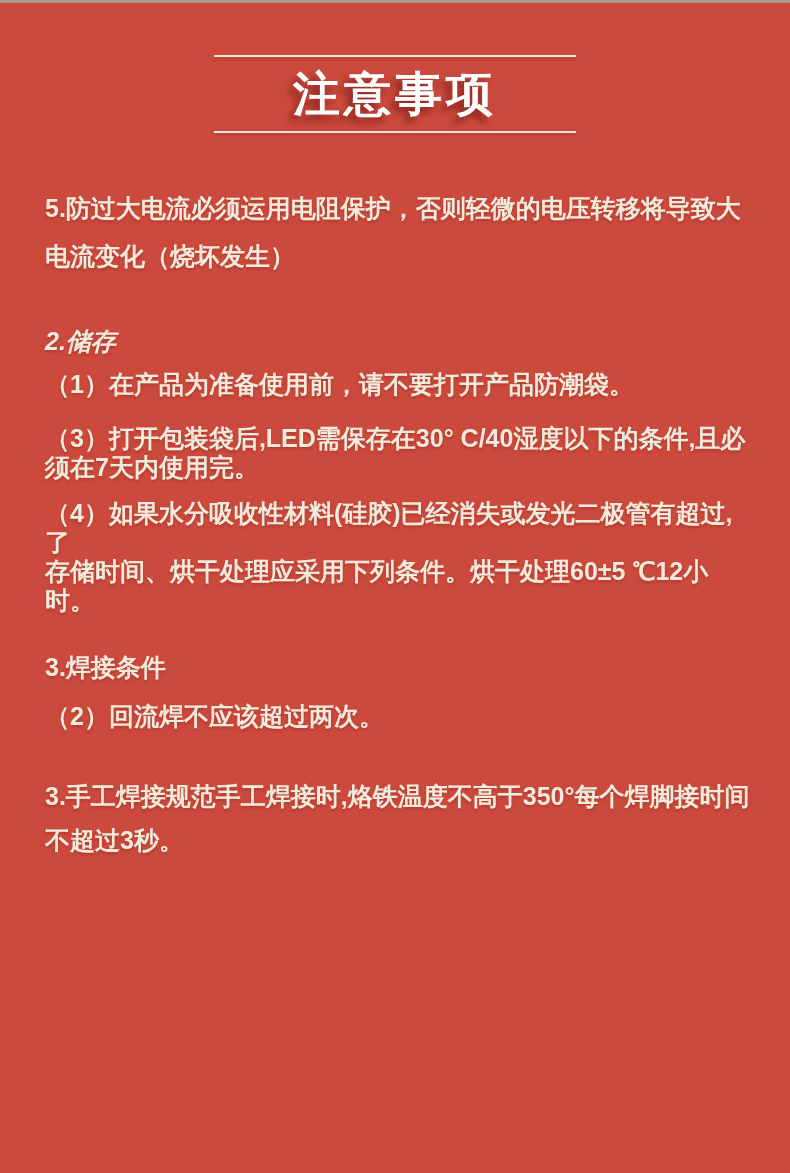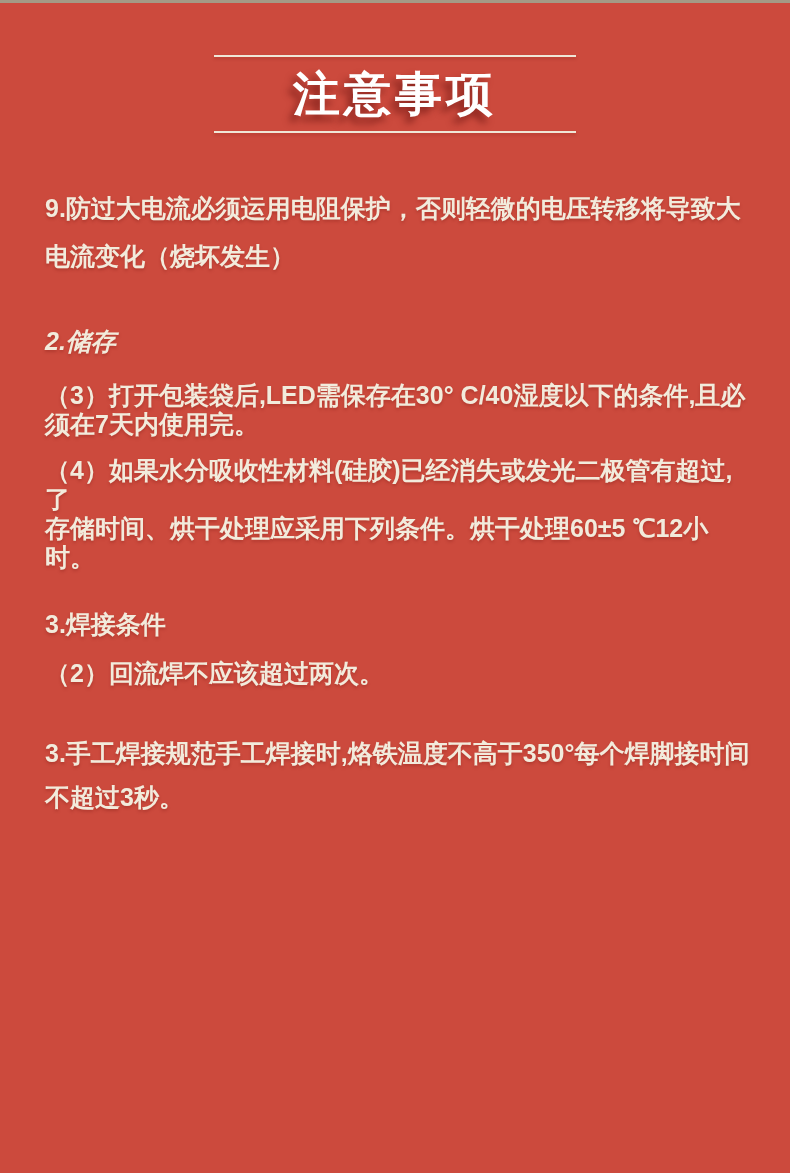--- a/index.html
+++ b/index.html
@@ -65,24 +65,25 @@
 </head>
 <body>
 
 <div class="title-block">
   <div class="divider"></div>
   <div class="title-text">注意事项</div>
   <div class="divider"></div>
 </div>
 
 <div class="content">
-  <p id="p1" class="para">9.防过大电流必须运用电阻保护，否则轻微的电压转移将导致大
+  <p id="p1" class="para">5.防过大电流必须运用电阻保护，否则轻微的电压转移将导致大
 电流变化（烧坏发生）</p>
 
   <p id="h2" class="heading">2.储存</p>
+  <p id="s2i1" class="item">（1）在产品为准备使用前，请不要打开产品防潮袋。</p>
   <p id="s2i3" class="item">（3）打开包装袋后,LED需保存在30° C/40湿度以下的条件,且必
 须在7天内使用完。</p>
   <p id="s2i4" class="item">（4）如果水分吸收性材料(硅胶)已经消失或发光二极管有超过,了
 存储时间、烘干处理应采用下列条件。烘干处理60±5 ℃12小时。</p>
 
   <p id="h3" class="heading">3.焊接条件</p>
   <p id="s3i2" class="item">（2）回流焊不应该超过两次。</p>
 
   <p id="p4" class="para">3.手工焊接规范手工焊接时,烙铁温度不高于350°每个焊脚接时间
 不超过3秒。</p>

